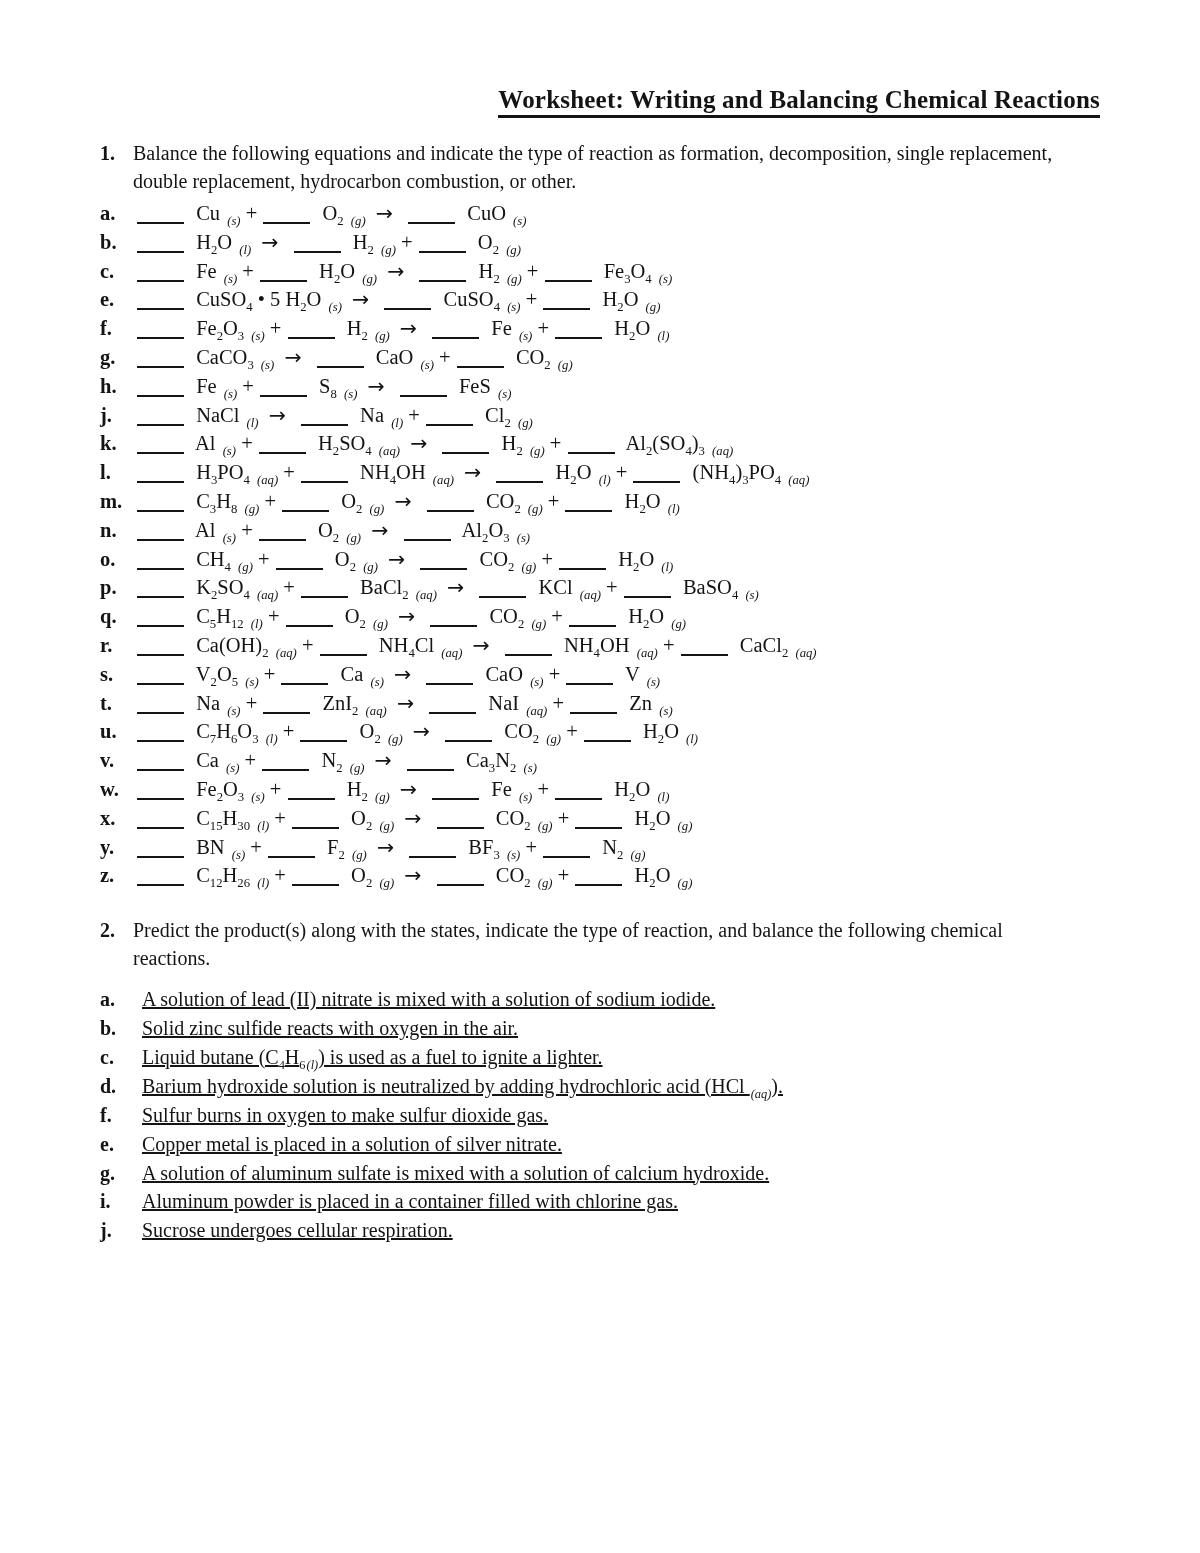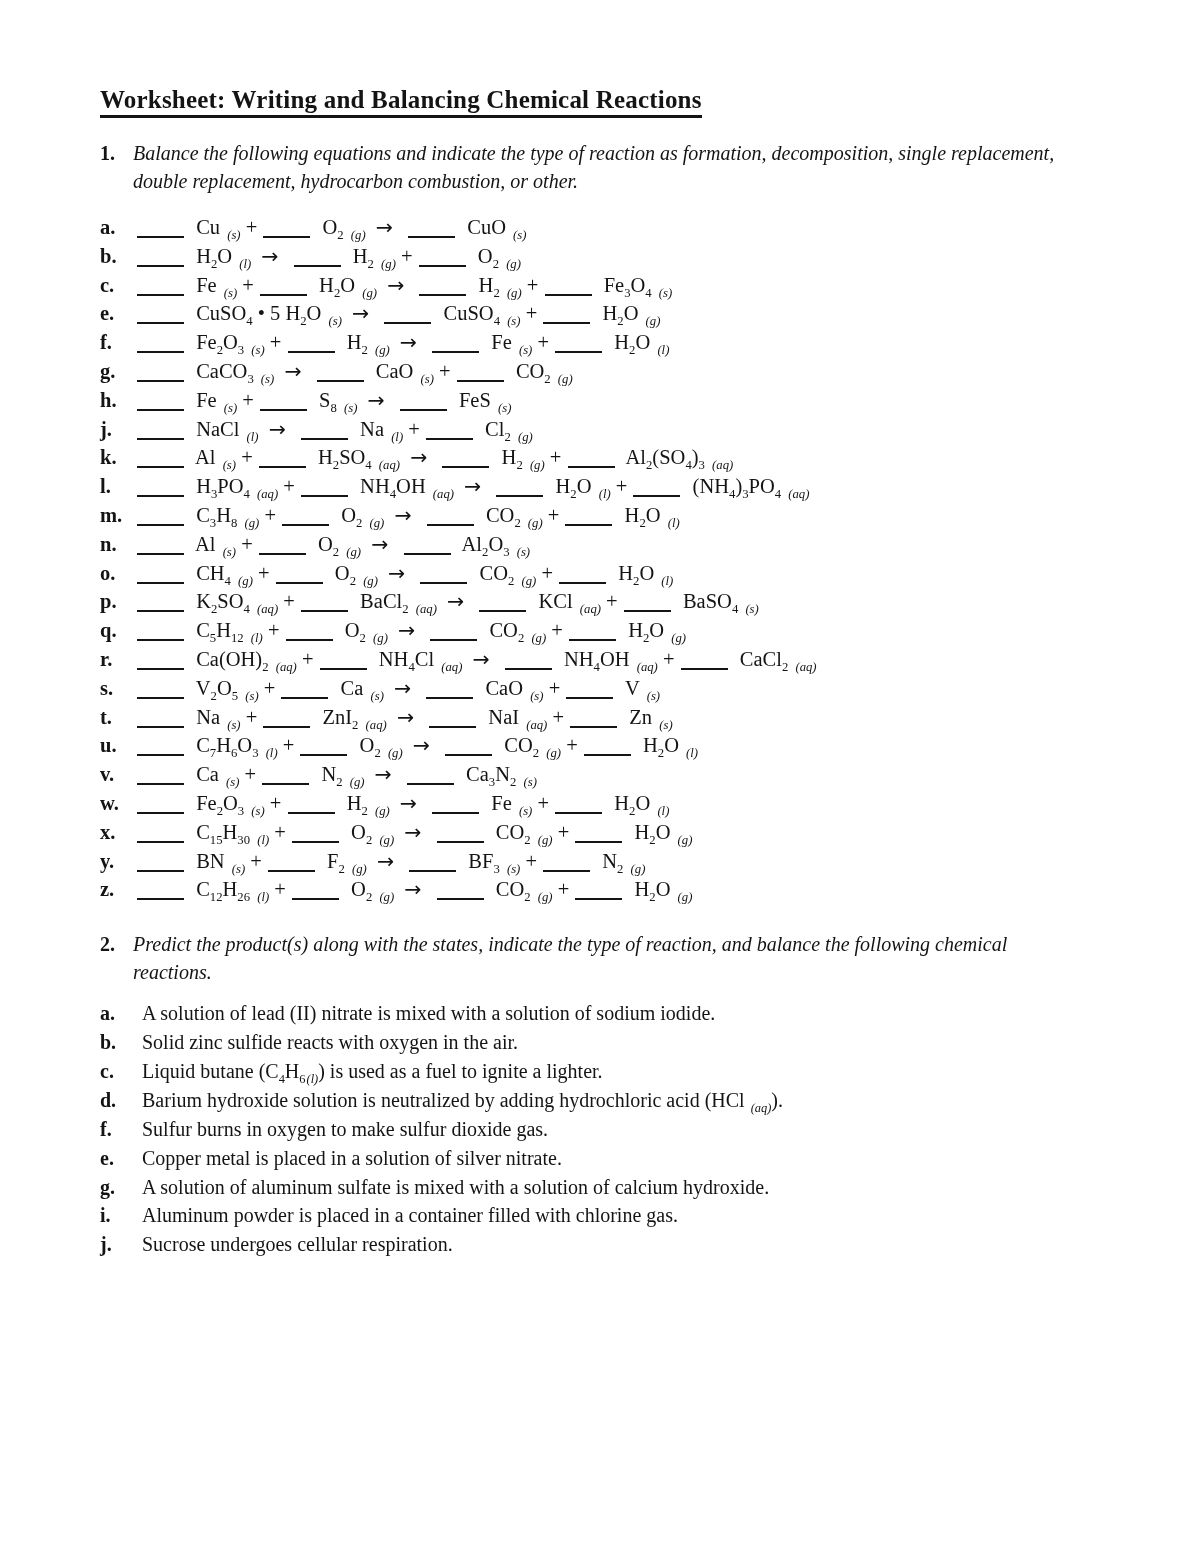--- a/index.html
+++ b/index.html
@@ -3,43 +3,43 @@
 <meta charset="utf-8">
 <style>
   html,body{margin:0;padding:0;}
   body{
     width:1200px;height:1553px;background:#ffffff;color:#141414;
     font-family:"Liberation Serif","DejaVu Serif",serif;
     overflow:hidden;
   }
   .page{box-sizing:border-box;width:1200px;height:1553px;padding:86px 100px 0 100px;}
 
-  .title-wrap{text-align:left;}
+  .title-wrap{text-align:right;}
   .title{
     display:inline-block;font-size:25px;font-weight:700;letter-spacing:.2px;
     border-bottom:3px solid #141414;padding-bottom:1px;
   }
 
   .instr{display:flex;margin-top:22px;font-size:20px;line-height:27.5px;}
   .instr .num{font-weight:700;width:33px;flex:none;}
-  .instr .txt{width:950px;font-style:italic;}
+  .instr .txt{width:950px;}
 
-  .eq-list{margin-top:18px;}
+  .eq-list{margin-top:4px;}
   .eq-row{font-size:20.5px;line-height:28.8px;white-space:nowrap;}
   .eq-row .lbl{display:inline-block;font-weight:700;width:36px;}
   .eq sub{font-size:0.62em;line-height:0;}
   .eq sub.st{font-style:italic;margin-left:2px;}
   .blank{
     display:inline-block;width:47px;height:4px;
     border-bottom:2px solid #151515;vertical-align:-4px;margin:0 7px 0 1px;
   }
   .arrow{padding:0 9px 0 5px;font-family:"DejaVu Sans",sans-serif;}
 
   .sec2{margin-top:27px;}
-  .pred-list{margin-top:13px;}
+  .pred-list{margin-top:13px;text-decoration:underline;}
   .pred-row{font-size:20px;line-height:28.9px;white-space:nowrap;}
   .pred-row .lbl{display:inline-block;font-weight:700;width:42px;}
   .pred-row sub{font-size:0.62em;line-height:0;}
   .pred-row sub.st{font-style:italic;margin-left:1px;}
 </style>
 </head>
 <body>
 
 <div class="page">
 

